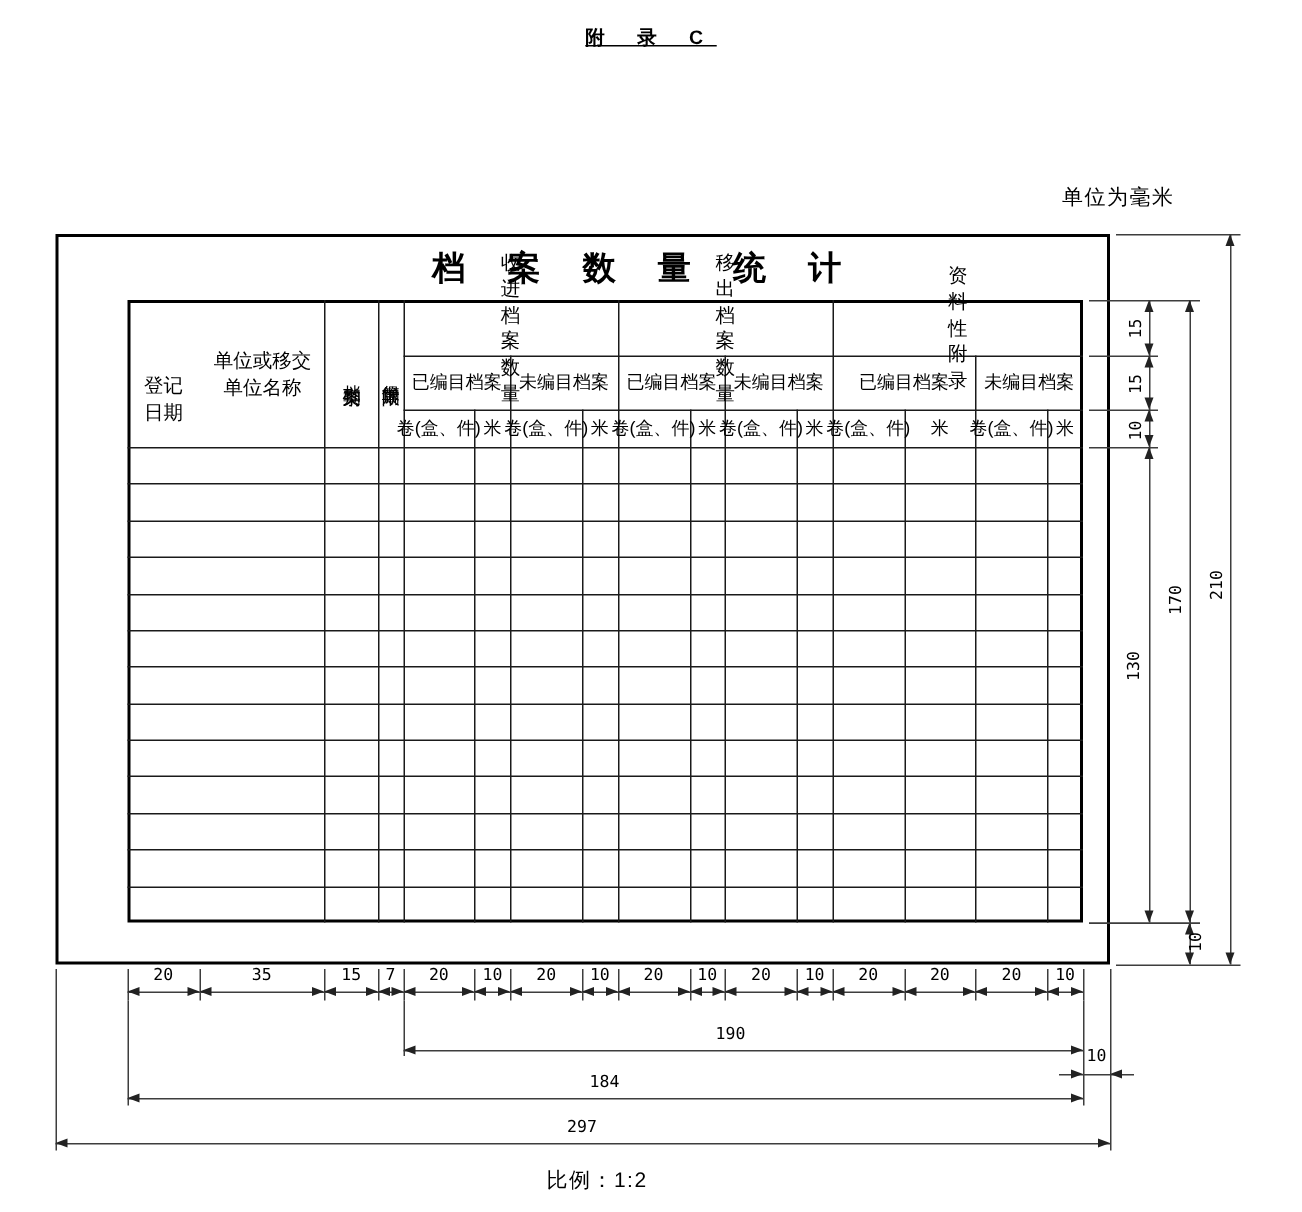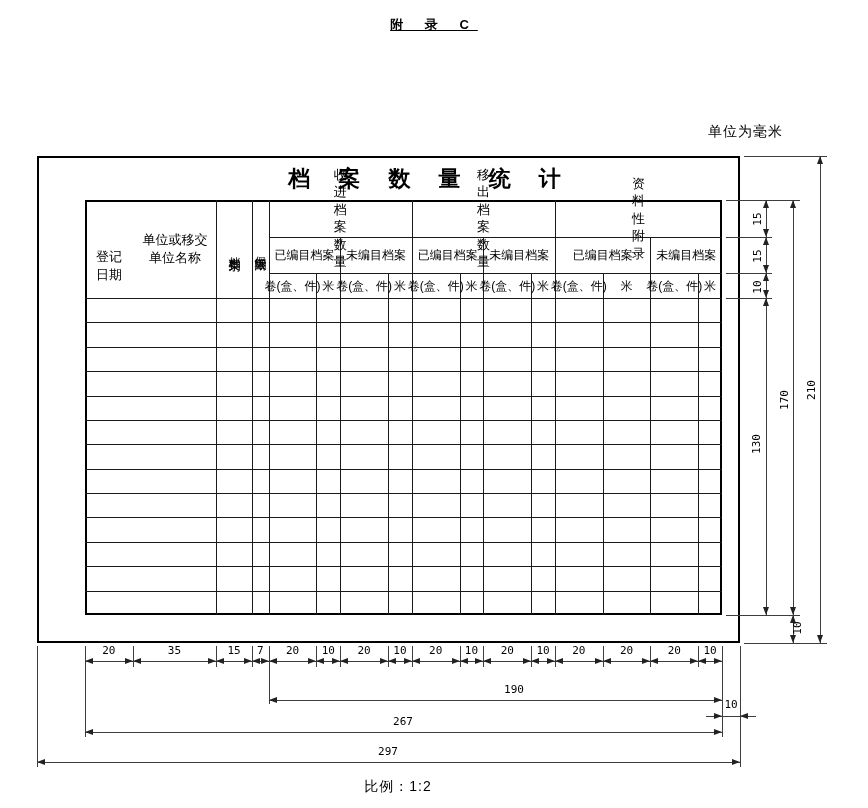--- a/index.html
+++ b/index.html
@@ -210,19 +210,19 @@
     </div>
 
   <div class="lbl-rot dimtxt" style="left:757px;top:219px;">15</div>
   <div class="lbl-rot dimtxt" style="left:757px;top:256px;">15</div>
   <div class="lbl-rot dimtxt" style="left:757px;top:287px;">10</div>
   <div class="lbl-rot dimtxt" style="left:756px;top:444px;">130</div>
   <div class="lbl-rot dimtxt" style="left:784px;top:400px;">170</div>
   <div class="lbl-rot dimtxt" style="left:811px;top:390px;">210</div>
   <div class="lbl-rot dimtxt" style="left:797px;top:628px;">10</div>
 
-  <div class="lbl dimtxt" style="left:514px;top:689px;">190</div>
+  <div class="lbl dimtxt" style="left:487px;top:689px;">190</div>
   <div class="lbl dimtxt" style="left:731px;top:704px;">10</div>
-  <div class="lbl dimtxt" style="left:403px;top:721px;">267</div>
+  <div class="lbl dimtxt" style="left:403px;top:721px;">184</div>
   <div class="lbl dimtxt" style="left:388px;top:751px;">297</div>
 
   <div class="lbl note" style="left:398px;top:787px;">比例：1:2</div>
 </div>
 
 </body></html>

